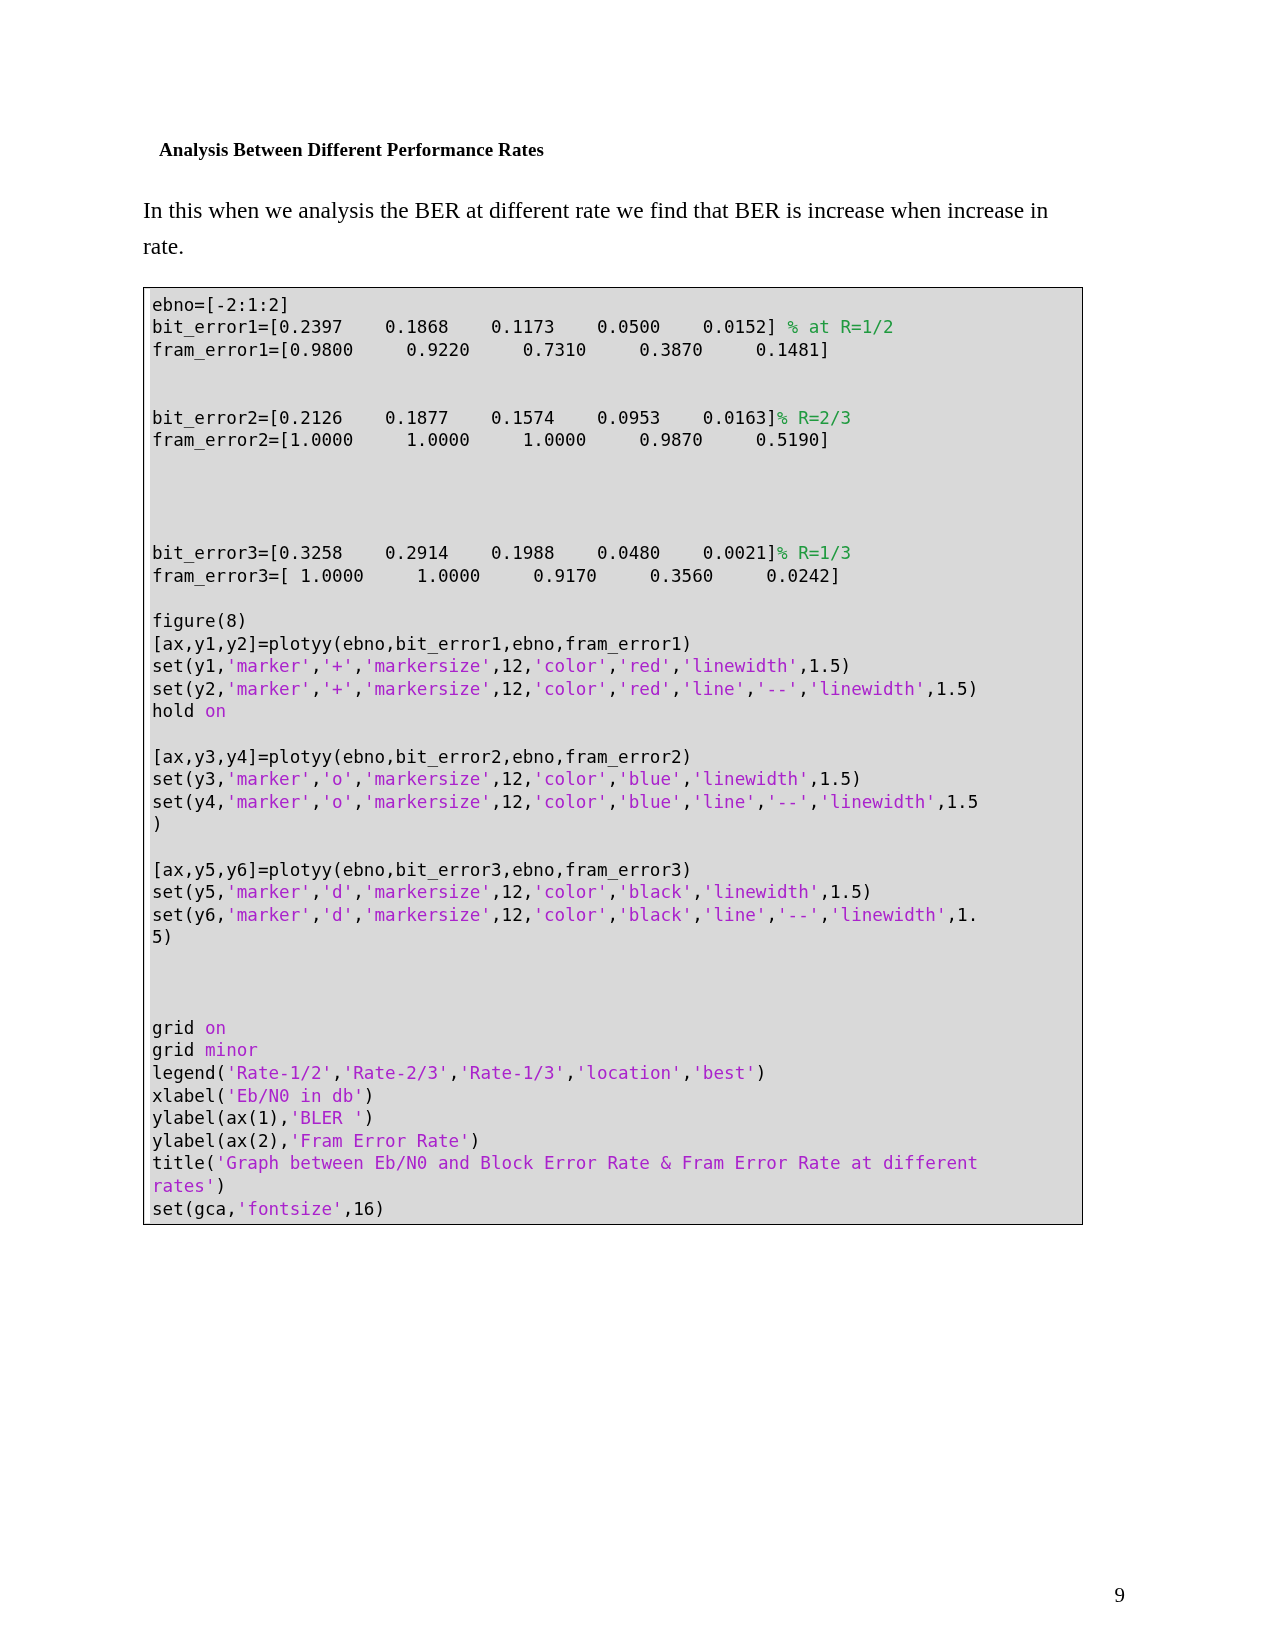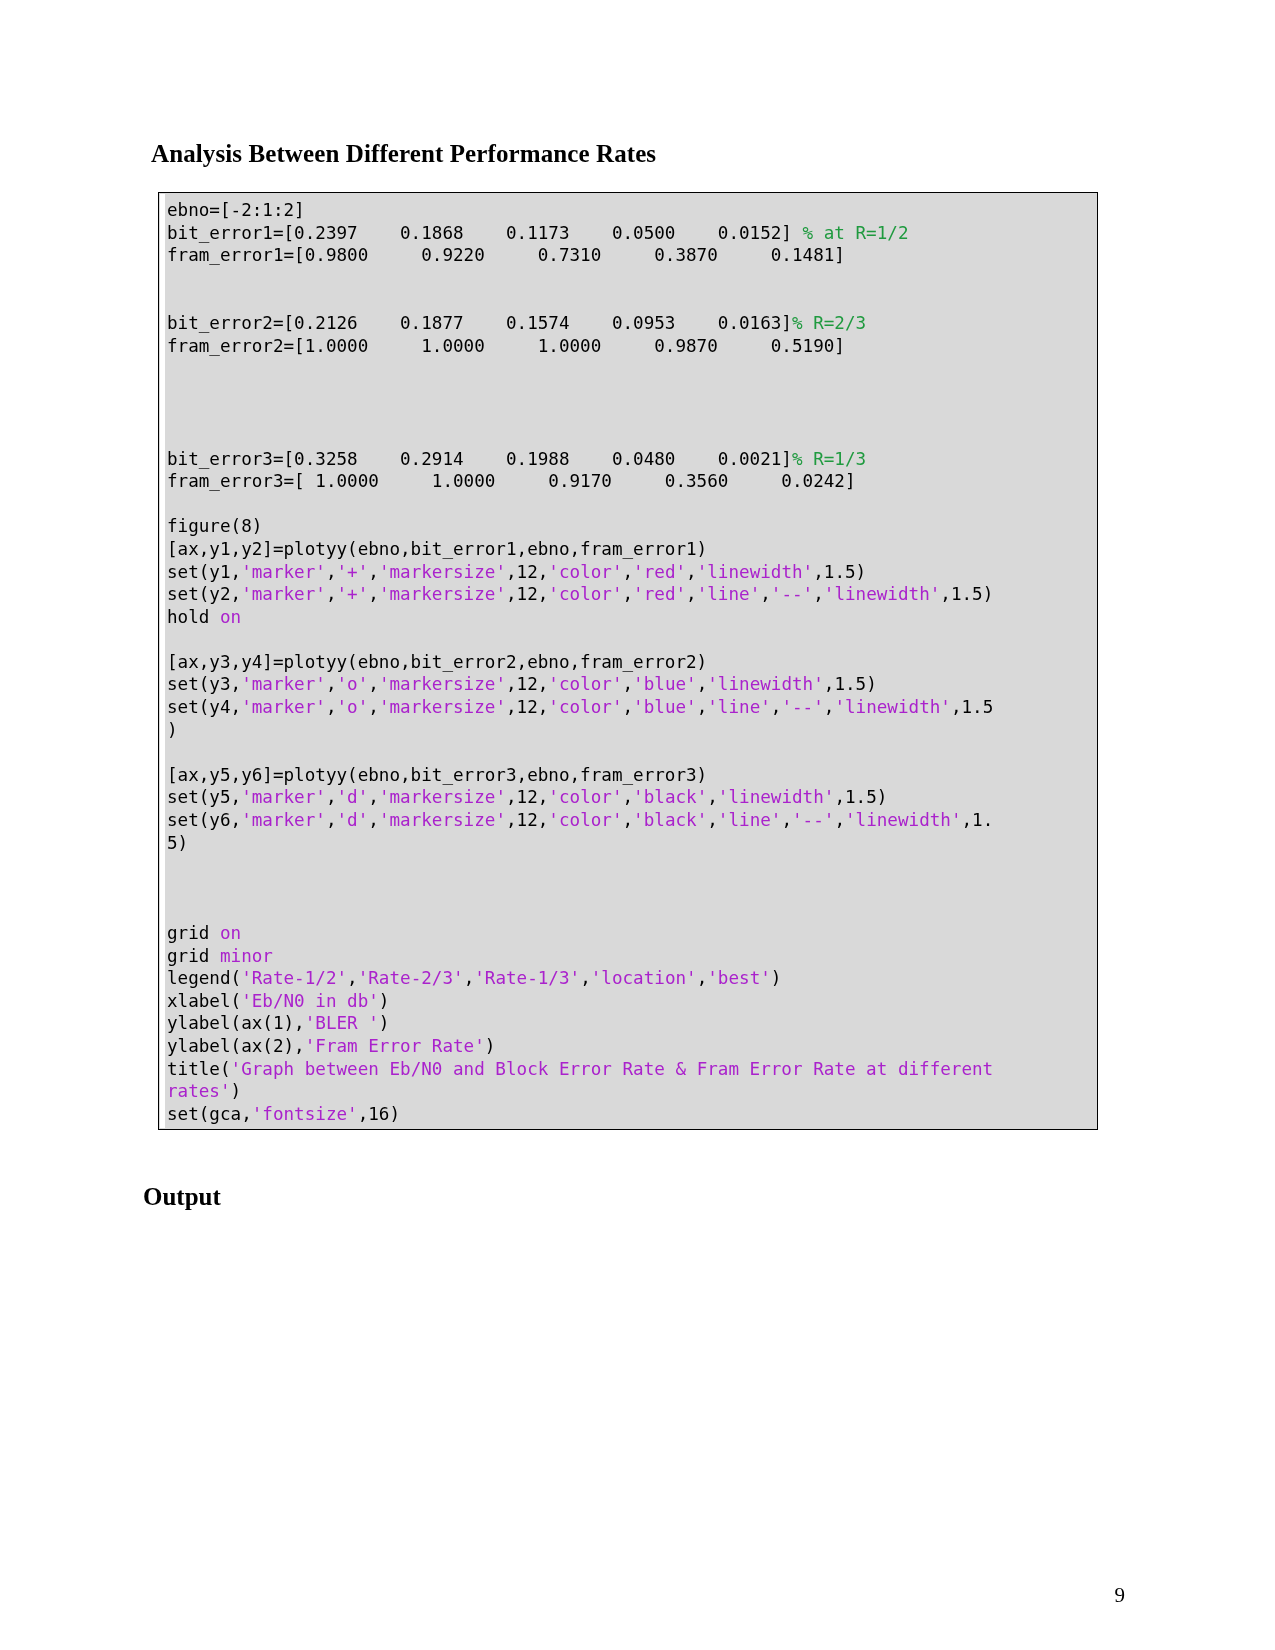--- a/index.html
+++ b/index.html
@@ -24,23 +24,23 @@
     padding: 0;
   }
   .content {
     position: absolute;
     left: 143px;
     top: 138px;
     width: 940px;
   }
   h1.doc-heading {
     font-family: "Liberation Serif", "DejaVu Serif", serif;
-    font-size: 25px;
+    font-size: 19px;
     font-weight: bold;
-    margin: 0 0 0 8px;
+    margin: 0 0 0 16px;
     line-height: 1.28;
     letter-spacing: 0.1px;
   }
   p.body-para {
     font-size: 23.5px;
     line-height: 1.52;
     margin: 31px 0 0 0;
     text-align: left;
     width: 930px;
   }
@@ -53,21 +53,20 @@
 
   
   .code-block {
     margin-top: 22px;
     background: #d9d9d9;
     border: 1px solid #000000;
     width: 940px;
     box-sizing: border-box;
     padding: 6px 16px 4px 0;
     position: relative;
-    margin-left: 15px;
   }
   .code-block .code-inner {
     position: relative;
     padding: 0 4px 0 8px;
   }
   
   .code-block::after {
     content: "";
     position: absolute;
     left: 1px;
@@ -104,20 +103,21 @@
   .output-heading-wrap { margin-top: 52px; }
 </style>
 </head>
 <body>
 
 <div class="page">
   <div class="content">
 
     <h1 class="doc-heading">Analysis Between Different Performance Rates</h1>
 
+    <p class="body-para">In this when we analysis the BER at different rate we find that BER is increase when increase in rate.</p>
 
 
     <div class="code-block">
       <div class="code-inner">
         <pre class="code" id="code-pre"><span class="tok-pln">ebno=[-2:1:2]</span>
 <span class="tok-pln">bit_error1=[0.2397    0.1868    0.1173    0.0500    0.0152] </span><span class="tok-com">% at R=1/2</span>
 <span class="tok-pln">fram_error1=[0.9800     0.9220     0.7310     0.3870     0.1481]</span>
 <span class="tok-pln"></span>
 <span class="tok-pln"></span>
 <span class="tok-pln">bit_error2=[0.2126    0.1877    0.1574    0.0953    0.0163]</span><span class="tok-com">% R=2/3</span>
@@ -152,20 +152,17 @@
 <span class="tok-pln">legend(</span><span class="tok-str">'Rate-1/2'</span><span class="tok-pln">,</span><span class="tok-str">'Rate-2/3'</span><span class="tok-pln">,</span><span class="tok-str">'Rate-1/3'</span><span class="tok-pln">,</span><span class="tok-str">'location'</span><span class="tok-pln">,</span><span class="tok-str">'best'</span><span class="tok-pln">)</span>
 <span class="tok-pln">xlabel(</span><span class="tok-str">'Eb/N0 in db'</span><span class="tok-pln">)</span>
 <span class="tok-pln">ylabel(ax(1),</span><span class="tok-str">'BLER '</span><span class="tok-pln">)</span>
 <span class="tok-pln">ylabel(ax(2),</span><span class="tok-str">'Fram Error Rate'</span><span class="tok-pln">)</span>
 <span class="tok-pln">title(</span><span class="tok-str">'Graph between Eb/N0 and Block Error Rate &amp; Fram Error Rate at different</span>
 <span class="tok-str">rates'</span><span class="tok-pln">)</span>
 <span class="tok-pln">set(gca,</span><span class="tok-str">'fontsize'</span><span class="tok-pln">,16)</span></pre>
       </div>
     </div>
 
-    <div class="output-heading-wrap">
-      <h2 class="sub-heading">Output</h2>
-    </div>
 
   </div>
 
   <div class="page-number">9</div>
 </div>
 
 </body></html>

